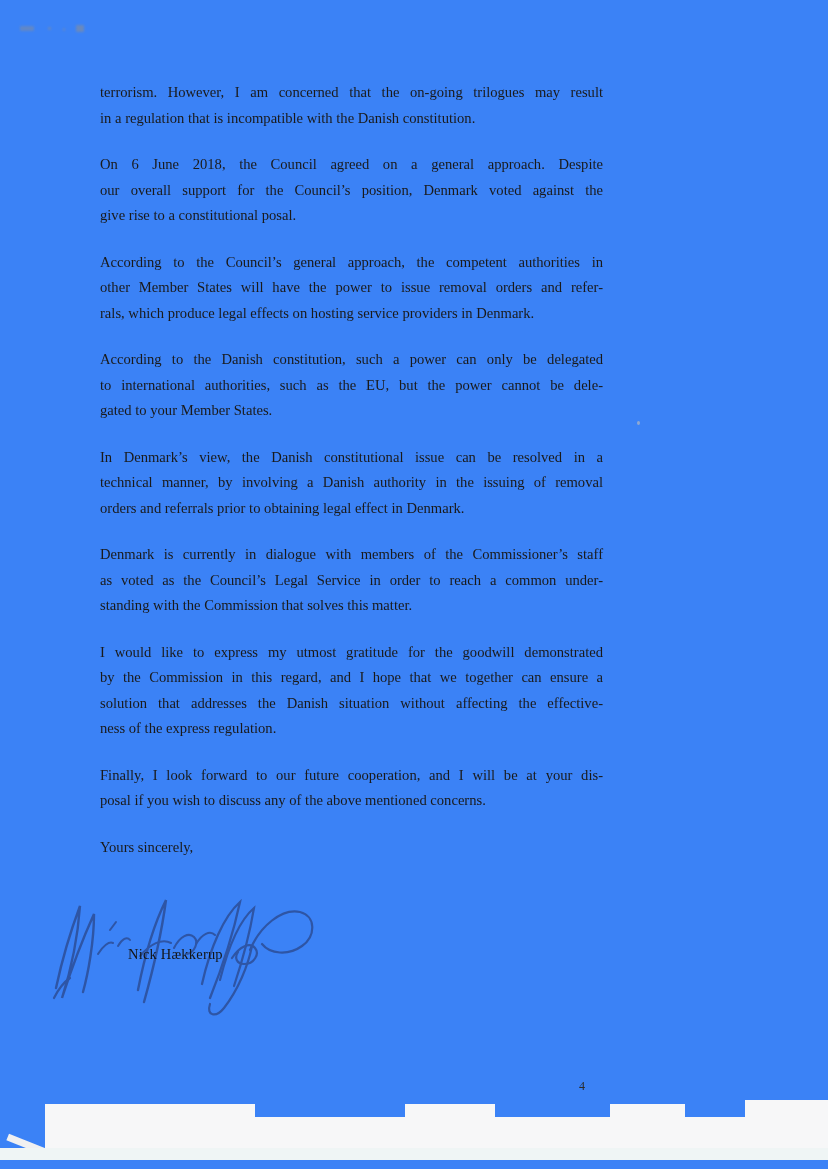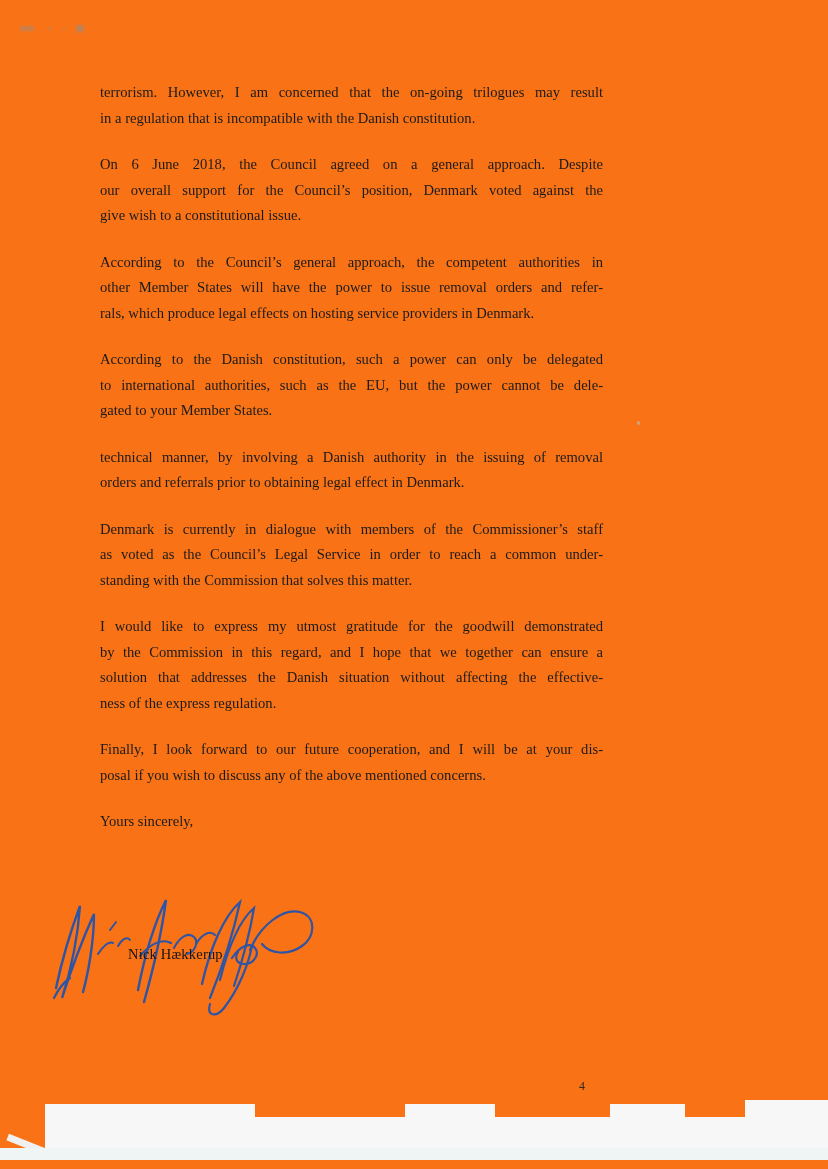--- a/index.html
+++ b/index.html
@@ -1,17 +1,17 @@
 <!DOCTYPE html>
 <html><head>
 <meta charset="utf-8">
 <style>
   html,body{margin:0;padding:0;background:#ffffff;}
   .page{
-    position:relative;width:828px;height:1169px;background:#f97316;
+    position:relative;width:828px;height:1169px;background:#3b82f6;
     font-family:"Liberation Serif","DejaVu Serif",serif;color:#1a1a1a;
     overflow:hidden;
   }
   
   .letter{
     position:absolute;left:100px;top:80px;width:503px;
     font-size:14.6px;line-height:25.5px;
     text-rendering:optimizeLegibility;
   }
   .para{margin:0 0 21px 0;}
@@ -50,33 +50,34 @@
 
   <div class="letter">
     <div>
         <div class="para">
           <div class="line just">terrorism. However, I am concerned that the on-going trilogues may result</div>
           <div class="line">in a regulation that is incompatible with the Danish constitution.</div>
         </div>
         <div class="para">
           <div class="line just">On 6 June 2018, the Council agreed on a general approach. Despite</div>
           <div class="line just">our overall support for the Council’s position, Denmark voted against the</div>
-          <div class="line">give wish to a constitutional issue.</div>
+          <div class="line">give rise to a constitutional posal.</div>
         </div>
         <div class="para">
           <div class="line just">According to the Council’s general approach, the competent authorities in</div>
           <div class="line just">other Member States will have the power to issue removal orders and refer-</div>
           <div class="line">rals, which produce legal effects on hosting service providers in Denmark.</div>
         </div>
         <div class="para">
           <div class="line just">According to the Danish constitution, such a power can only be delegated</div>
           <div class="line just">to international authorities, such as the EU, but the power cannot be dele-</div>
           <div class="line">gated to your Member States.</div>
         </div>
         <div class="para">
+          <div class="line just">In Denmark’s view, the Danish constitutional issue can be resolved in a</div>
           <div class="line just">technical manner, by involving a Danish authority in the issuing of removal</div>
           <div class="line">orders and referrals prior to obtaining legal effect in Denmark.</div>
         </div>
         <div class="para">
           <div class="line just">Denmark is currently in dialogue with members of the Commissioner’s staff</div>
           <div class="line just">as voted as the Council’s Legal Service in order to reach a common under-</div>
           <div class="line">standing with the Commission that solves this matter.</div>
         </div>
         <div class="para">
           <div class="line just">I would like to express my utmost gratitude for the goodwill demonstrated</div>

